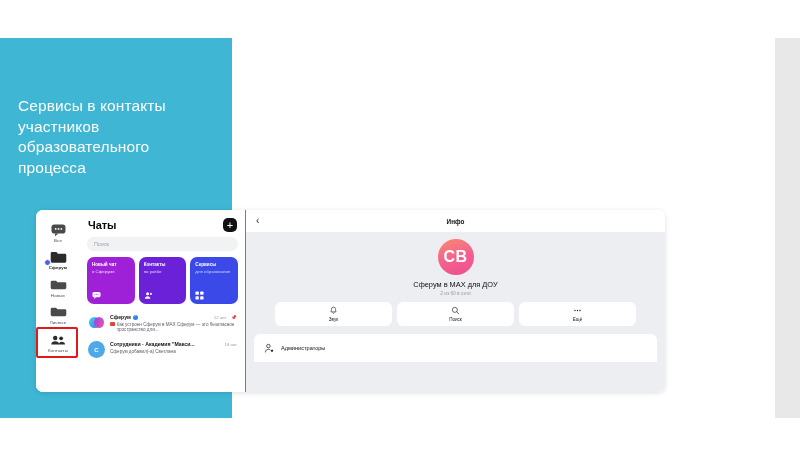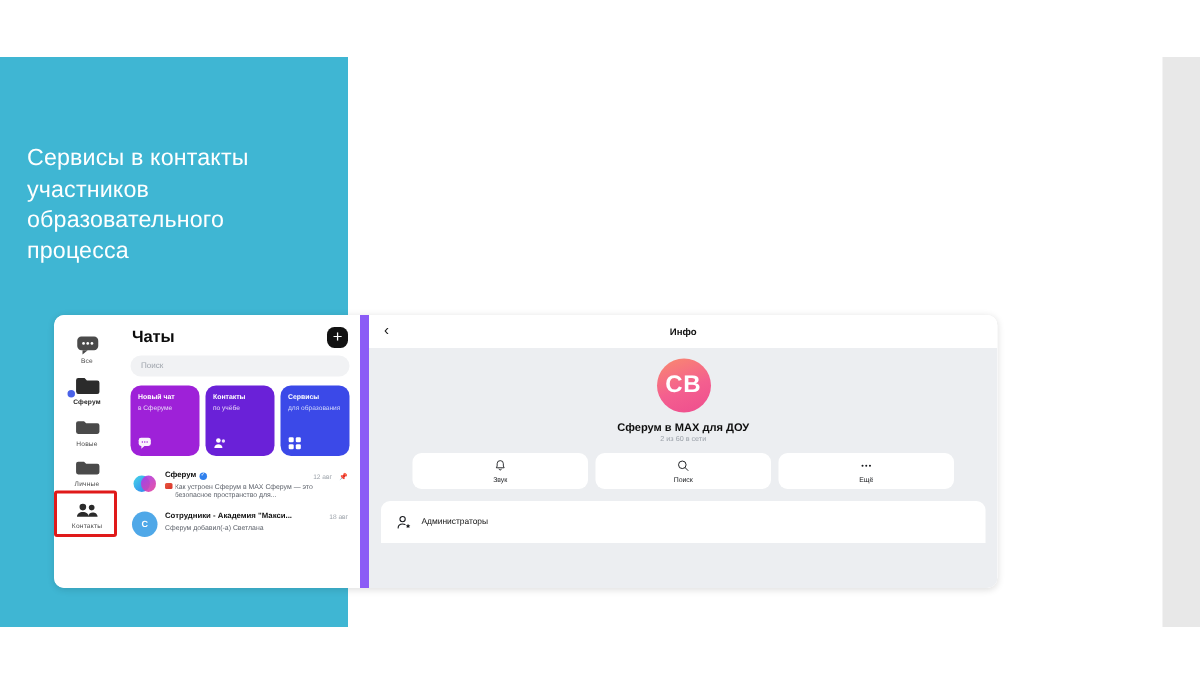--- a/index.html
+++ b/index.html
@@ -56,21 +56,21 @@
   }
   .rail-highlight{
     position:absolute;left:-2px;top:-2px;width:42px;height:31px;
     border:2px solid #e01a1a;border-radius:2px;box-sizing:border-box;
     pointer-events:none;
   }
 
   
   .chatcol{
     width:166px;flex:0 0 166px;background:#ffffff;
-    border-right:6px solid #8b5cf6;padding:0 7px;box-sizing:border-box;
+    border-right:1px solid #8b5cf6;padding:0 7px;box-sizing:border-box;
     position:relative;
   }
   .chat-head{
     display:flex;align-items:center;justify-content:space-between;
     padding:8px 1px 5px;
   }
   .chat-title{font-size:11px;font-weight:700;color:#0b0b0b;letter-spacing:-.1px;}
   .plus-btn{
     width:14px;height:14px;border-radius:5px;background:#121212;
     display:flex;align-items:center;justify-content:center;
@@ -150,21 +150,21 @@
   }
   .profile-card{
     background:#eceef1;padding-top:7px;text-align:center;
   }
   .avatar-big{
     width:36px;height:36px;border-radius:50%;margin:0 auto;
     background:linear-gradient(160deg,#f98a6e 0%,#f45f8f 55%,#ee4d8e 100%);
     display:flex;align-items:center;justify-content:center;
     color:#fff;font-size:16px;font-weight:600;letter-spacing:.4px;
   }
-  .p-name{font-size:7.4px;font-weight:700;color:#0e0e0e;margin-top:5px;}
+  .p-name{font-size:7.4px;font-weight:400;color:#0e0e0e;margin-top:5px;}
   .p-sub{font-size:4.8px;color:#9aa0a8;margin-top:2px;}
   .act-row{display:flex;gap:5px;margin-top:6px;padding:0 21px;}
   .act-btn{
     flex:1;height:24px;background:#fff;border-radius:6px;
     display:flex;flex-direction:column;align-items:center;justify-content:center;
     gap:2px;
   }
   .act-ico{width:9px;height:9px;}
   .act-lbl{font-size:4.6px;color:#16181c;}
   .admin-card{

